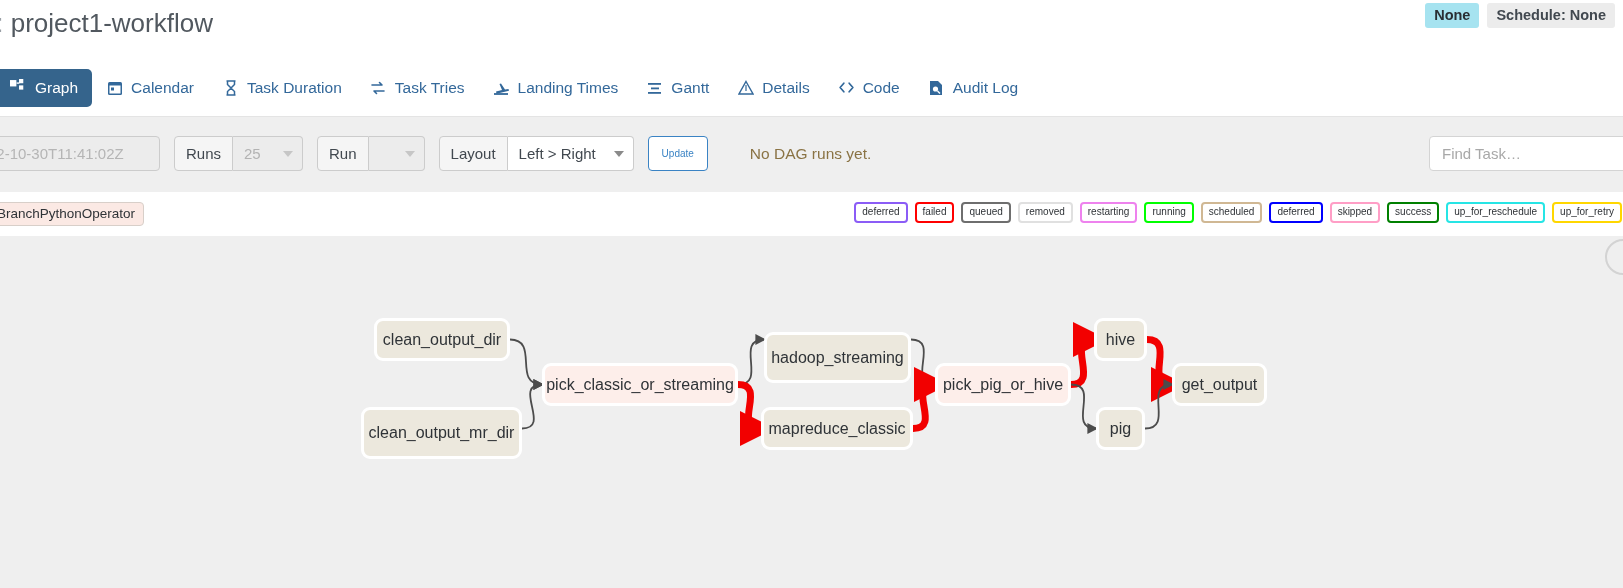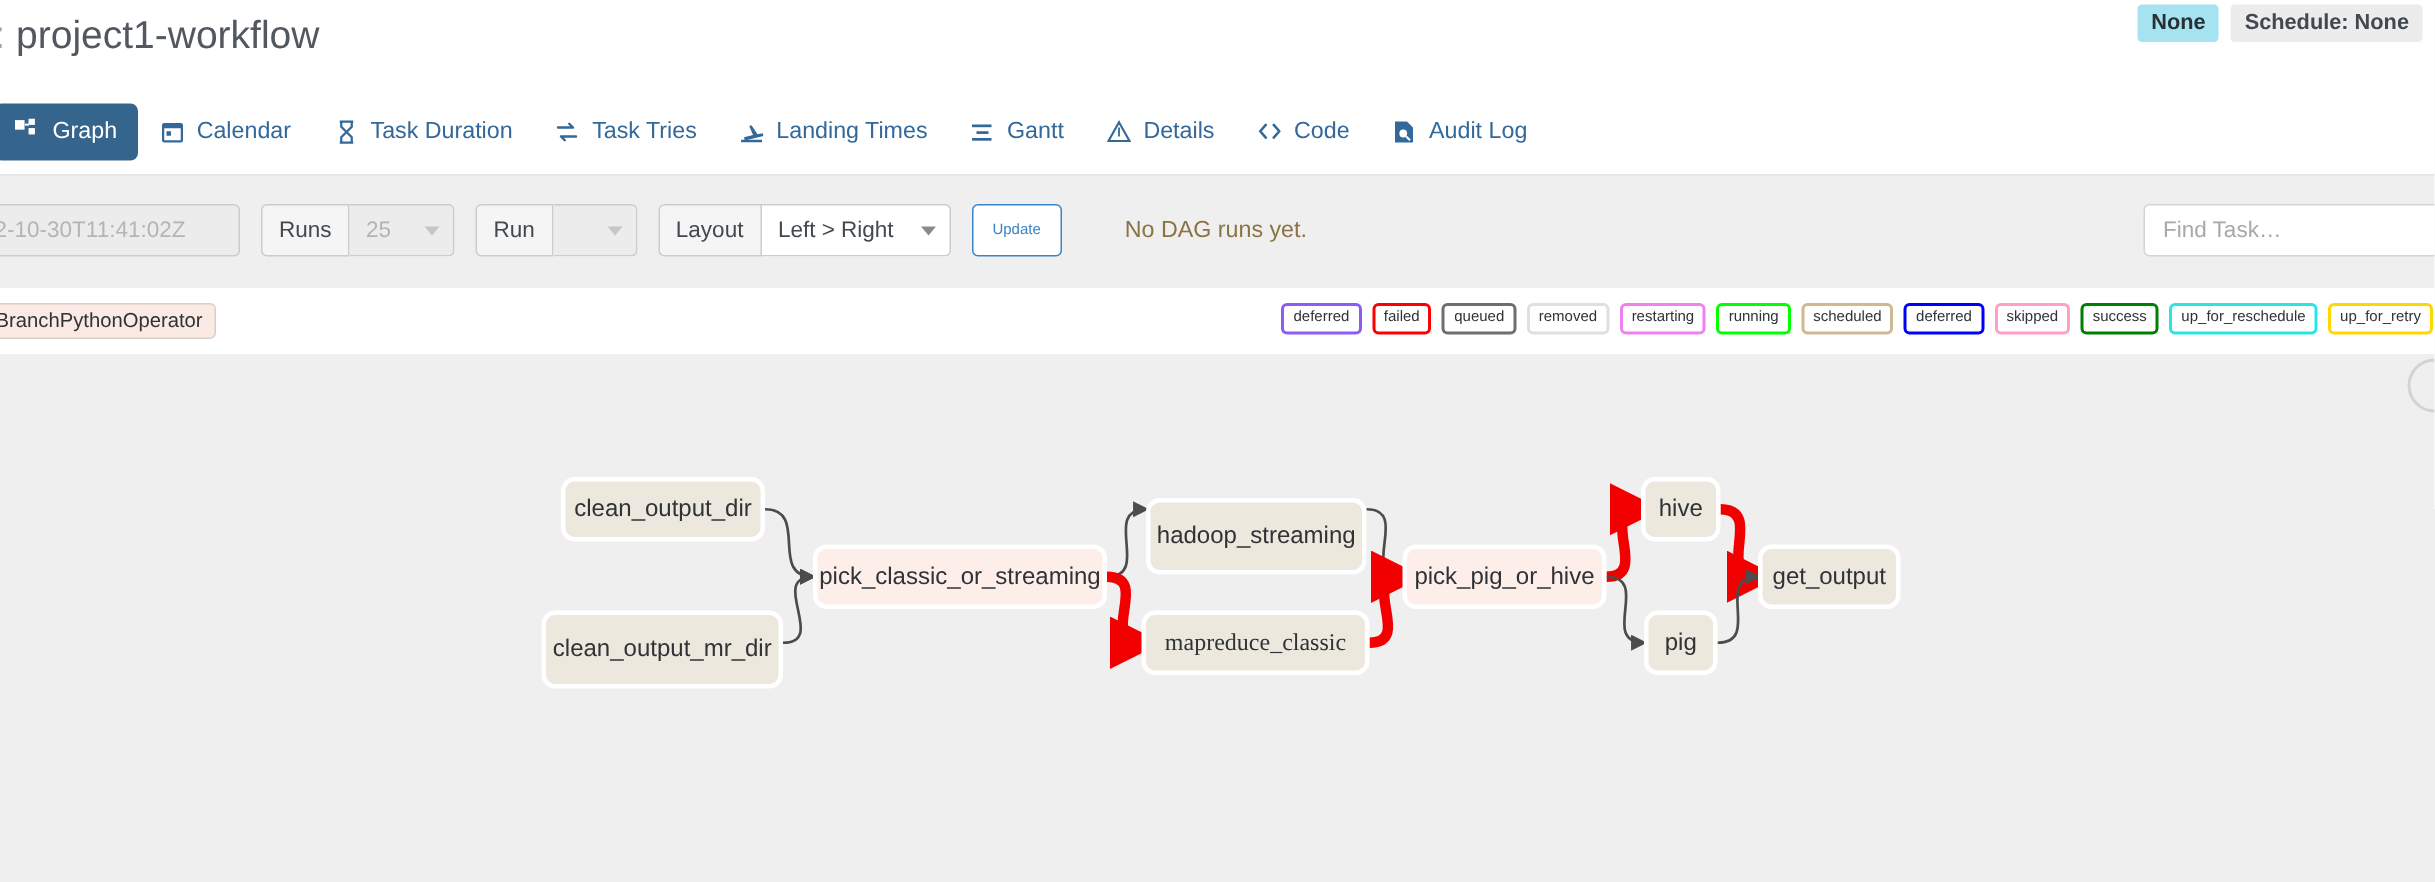--- a/index.html
+++ b/index.html
@@ -320,21 +320,21 @@
         </div>
         <div class="node op-default" style="left: 361px; top: 171px; width: 161px; height: 52px;">
           <span>clean_output_mr_dir</span>
         </div>
         <div class="node op-branch" style="left: 542px; top: 127px; width: 196px; height: 43px;">
           <span>pick_classic_or_streaming</span>
         </div>
         <div class="node op-default" style="left: 764px; top: 96px; width: 147px; height: 51px;">
           <span>hadoop_streaming</span>
         </div>
-        <div class="node op-default" style="left: 761px; top: 171px; width: 152px; height: 43px; font-family: Liberation Serif, serif;">
+        <div class="node op-default" style="left: 761px; top: 171px; width: 152px; height: 43px;">
           <span>mapreduce_classic</span>
         </div>
         <div class="node op-branch" style="left: 935px; top: 127px; width: 136px; height: 43px;">
           <span>pick_pig_or_hive</span>
         </div>
         <div class="node op-default" style="left: 1094px; top: 82px; width: 53px; height: 43px;">
           <span>hive</span>
         </div>
         <div class="node op-default" style="left: 1096px; top: 171px; width: 49px; height: 43px;">
           <span>pig</span>

